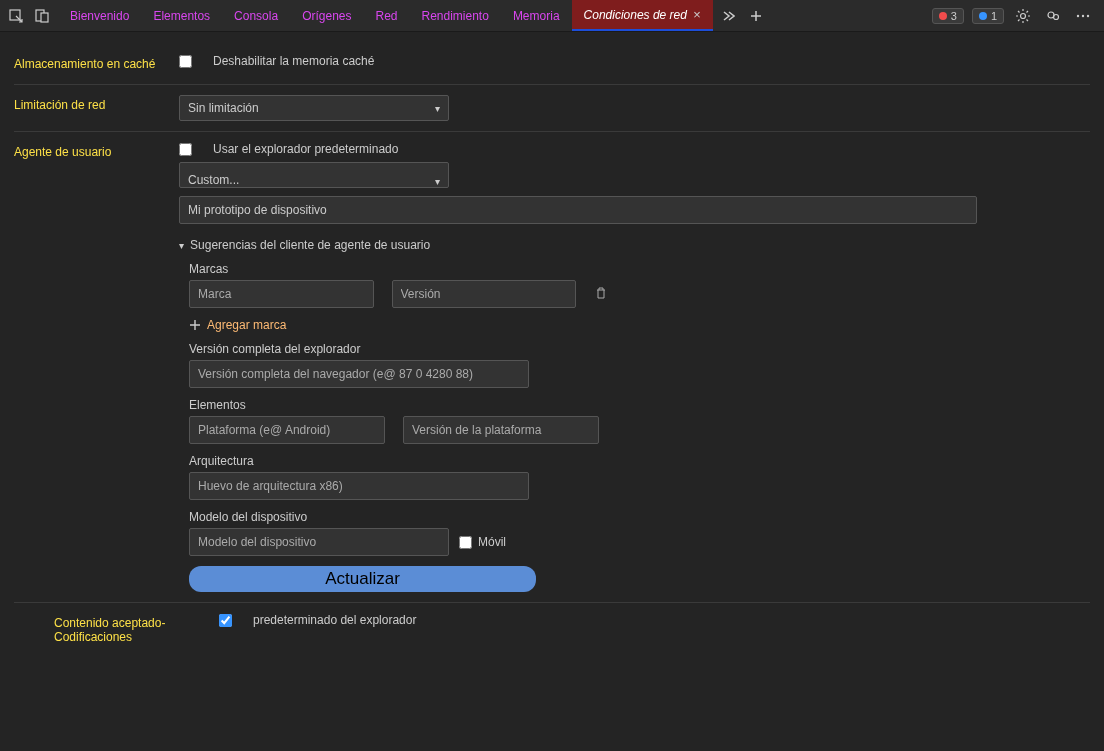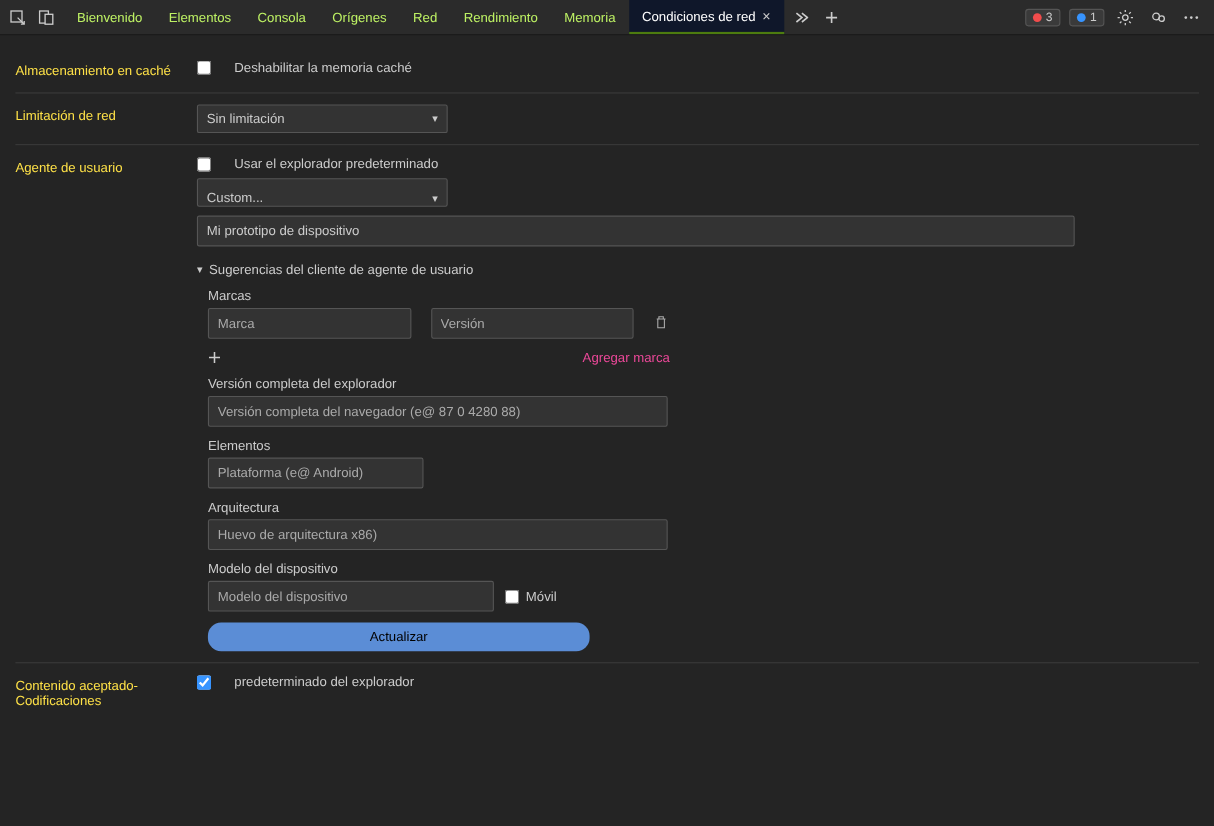--- a/index.html
+++ b/index.html
@@ -30,29 +30,30 @@
       display: flex;
       align-items: center;
       height: 100%;
       flex: 1;
     }
     .tab {
       padding: 0 12px;
       height: 100%;
       display: flex;
       align-items: center;
-      color: #bef264;
+      color: #d946ef;
       font-size: 12px;
       white-space: nowrap;
       position: relative;
     }
     .tab.active {
       color: #ffffff;
-      background: #0f172a;
-      border-bottom: 2px solid #4d7c0f;
+      background: #7f1d1d;
+      border-bottom: 2px solid #1d4ed8;
+      font-style: italic;
     }
     .tab-close {
       margin-left: 6px;
       font-size: 13px;
       color: #cccccc;
     }
     .toolbar-right {
       display: flex;
       align-items: center;
       gap: 8px;
@@ -82,42 +83,42 @@
       padding: 12px 14px 20px 14px;
       overflow-y: auto;
       height: calc(751px - 32px);
     }
     .row {
       display: flex;
       padding: 10px 0;
       border-bottom: 1px solid #3a3a3a;
       align-items: flex-start;
     }
-    .row:last-child { border-bottom: none; }
+    .row:last-child { border-bottom: none; margin-left: 40px; }
     .row-label {
       width: 165px;
       padding-top: 3px;
       color: #fde047;
     }
     .row-content {
       flex: 1;
     }
     .checkbox-line {
       display: flex;
       align-items: center;
       gap: 21px;
       margin-bottom: 6px;
     }
     input[type="checkbox"] {
       width: 13px; height: 13px;
       accent-color: #3794ff;
       background: #3a3a3a;
     }
     .select {
-      width: 228px;
+      width: 270px;
       height: 26px;
       background: #333333;
       border: 1px solid #555;
       color: #cccccc;
       padding: 0 8px;
       display: flex;
       align-items: center;
       justify-content: space-between;
       border-radius: 2px;
     }
@@ -155,32 +156,32 @@
     .field-pair {
       display: flex;
       gap: 18px;
       align-items: center;
     }
     .half-input { width: 196px; }
     .delete-icn {
       width: 16px; height: 16px; color: #aaa;
     }
     .add-brand {
-      display: flex; align-items: center; gap: 6px; margin-top: 10px; color: #ec4899; justify-content: space-between;
-    }
-    .med-input { width: 418px; }
+      display: flex; align-items: center; gap: 6px; margin-top: 10px; color: #fdba74;
+    }
+    .med-input { width: 340px; }
     .update-btn {
       width: 347px;
       height: 26px;
       background: #5b8dd6;
       color: #000000;
       border: none;
       border-radius: 12px;
       margin-top: 10px;
-      font-size: 12px;
+      font-size: 17px;
     }
     .chev { font-size: 10px; }
     .mobile-line {
       display: flex; align-items: center; gap: 10px;
     }
     .mobile-check {
       display: flex; align-items: center; gap: 6px;
     }
     svg { display: block; }
   </style>
@@ -309,20 +310,21 @@
             </svg>
           <span>Agregar marca</span>
         </div>
 
         <div class="field-label">Versión completa del explorador</div>
         <input class="text-input med-input" placeholder="Versión completa del navegador (e@ 87 0 4280 88)" style="">
 
         <div class="field-label">Elementos</div>
         <div class="field-pair">
           <input class="text-input half-input" placeholder="Plataforma (e@ Android)" style="">
+          <input class="text-input half-input" placeholder="Versión de la plataforma" style="">
         </div>
 
         <div class="field-label">Arquitectura</div>
         <input class="text-input med-input" placeholder="Huevo de arquitectura x86)" style="">
 
         <div class="field-label">Modelo del dispositivo</div>
         <div class="mobile-line">
           <input class="text-input" style="width: 260px;" placeholder="Modelo del dispositivo">
           <div class="mobile-check">
             <input type="checkbox" style="">

